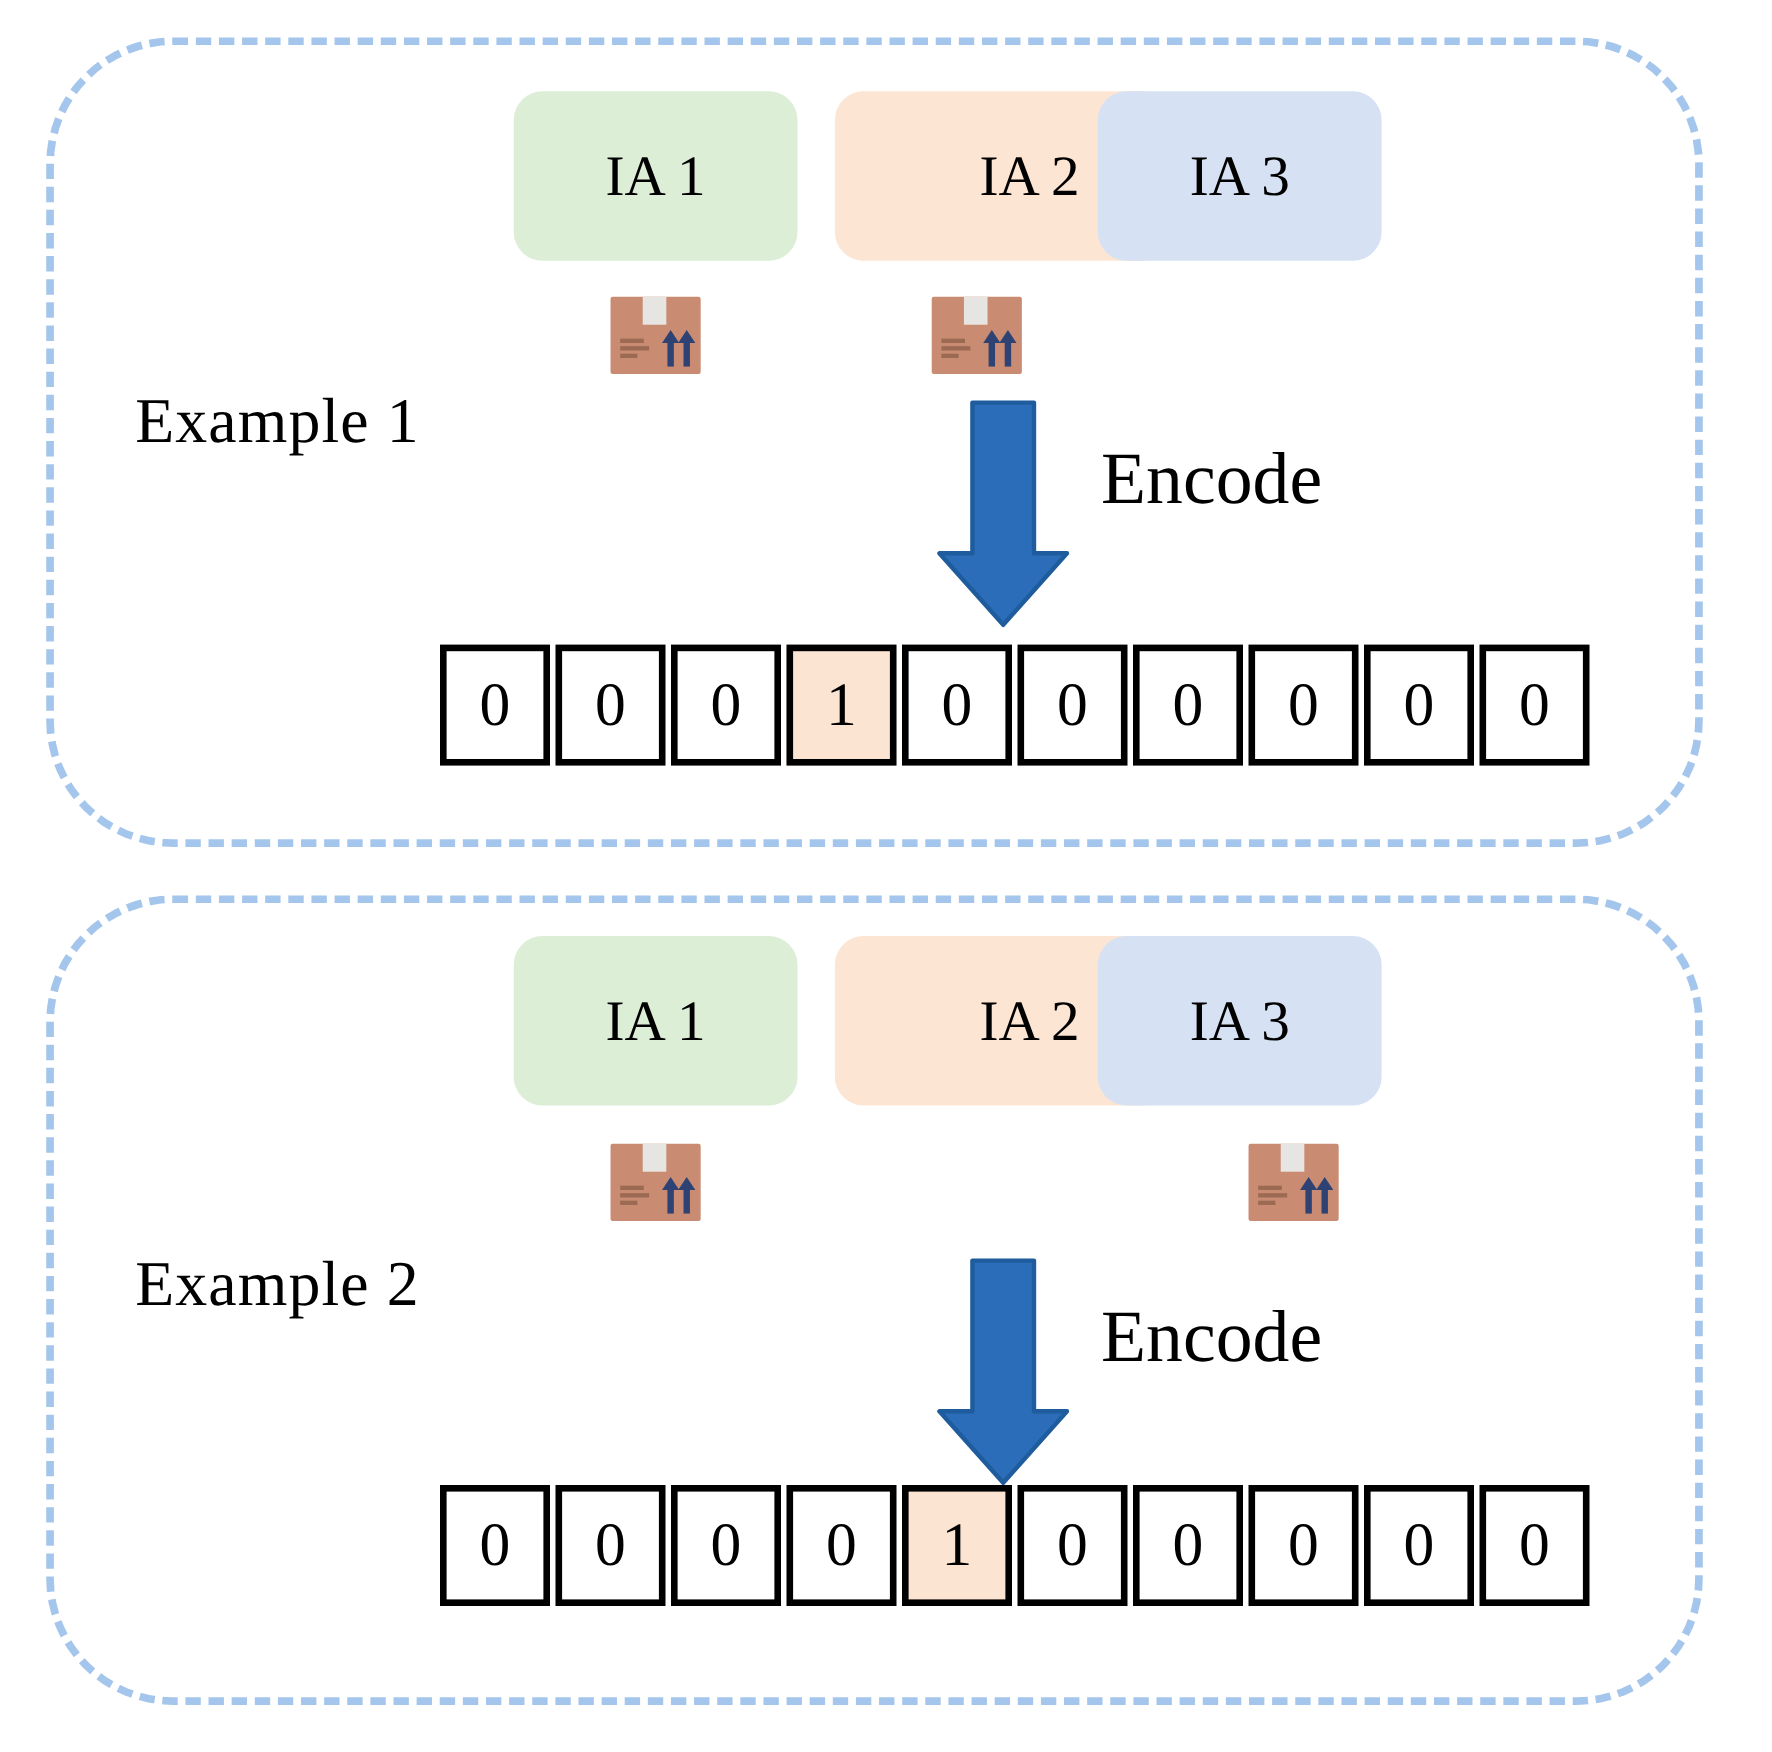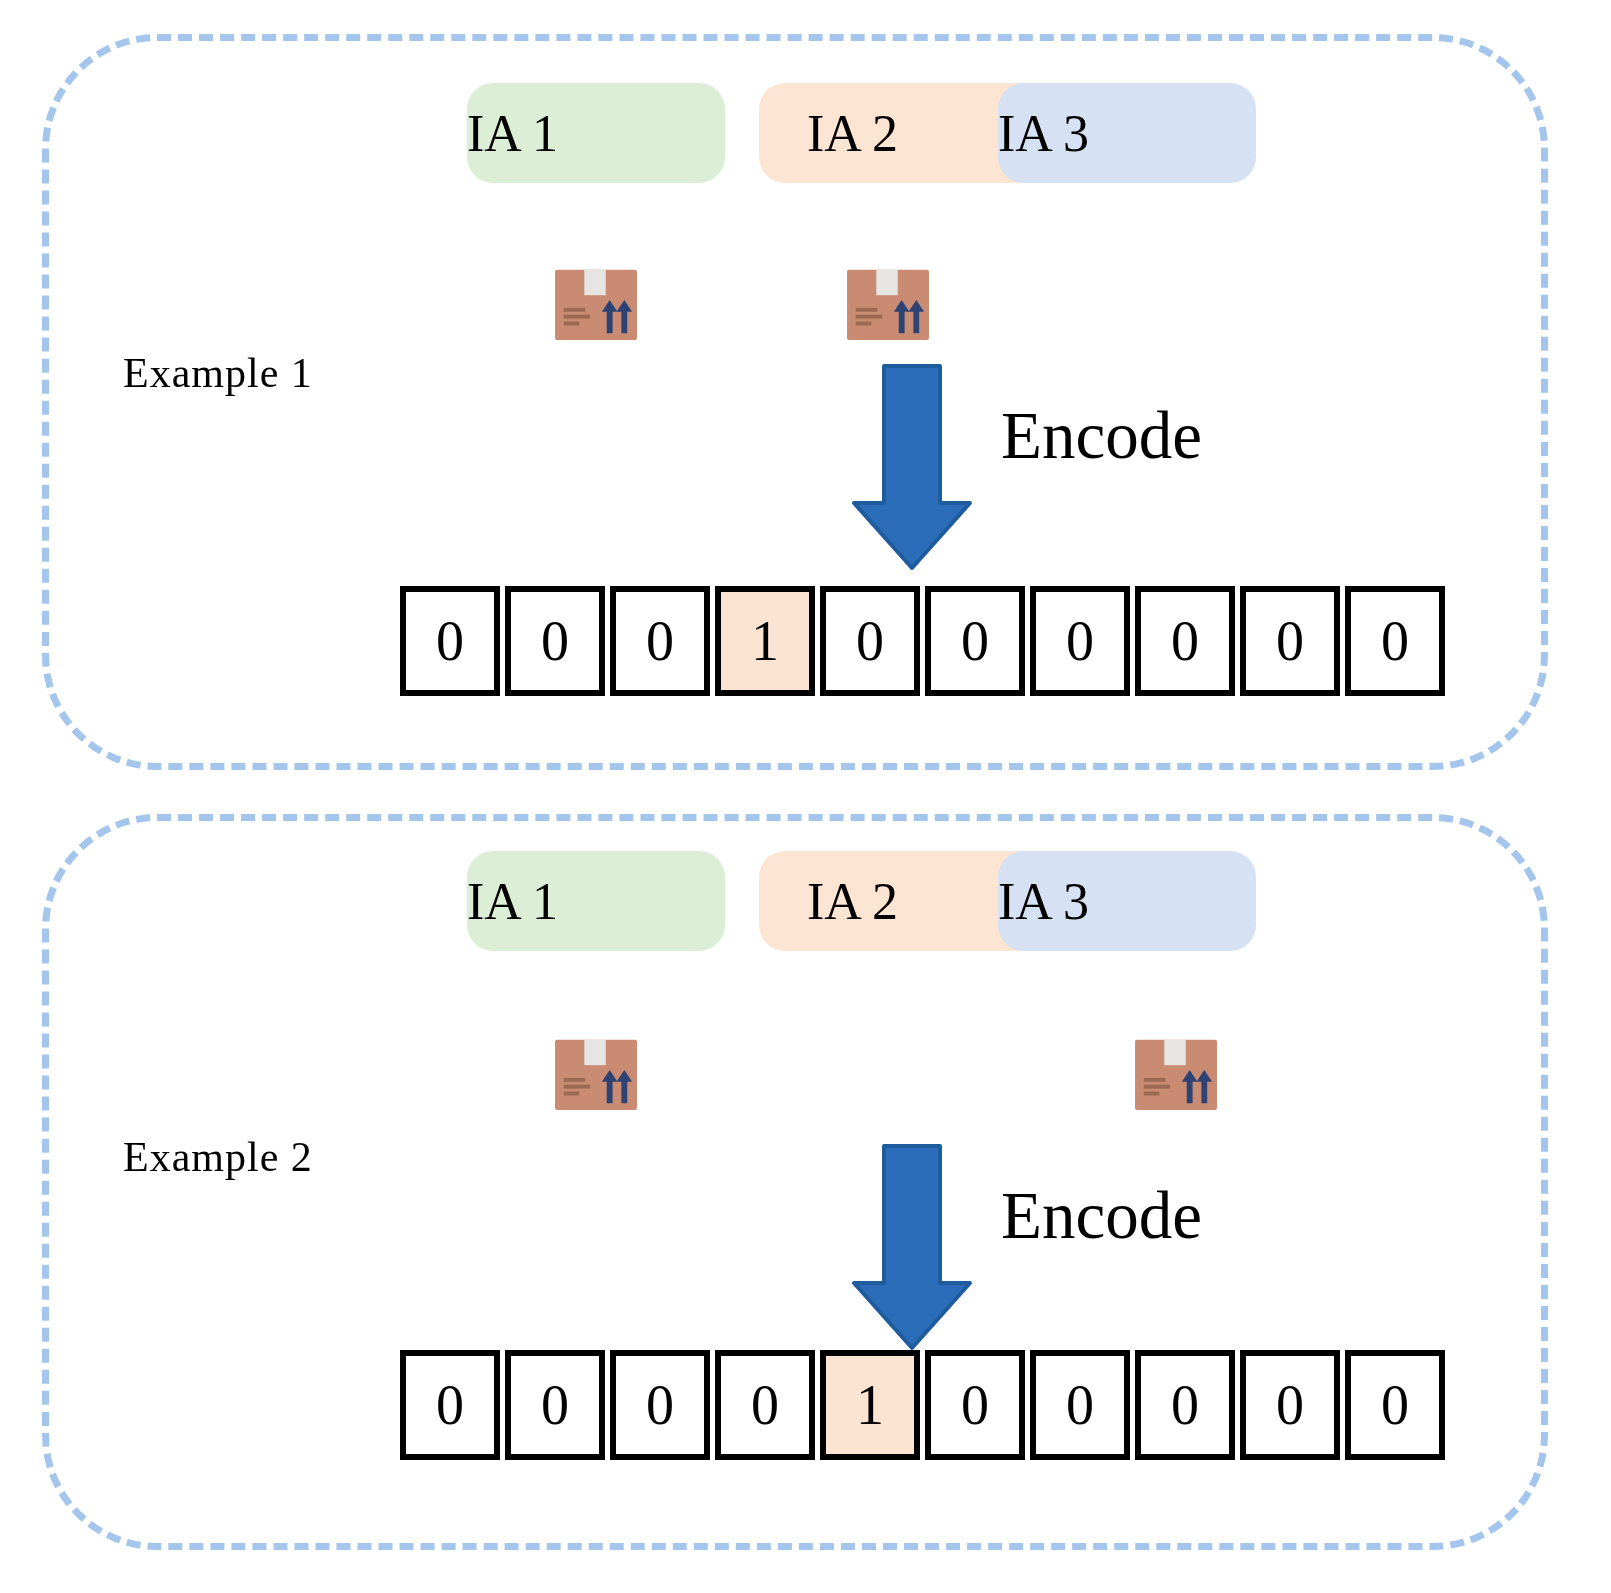--- a/index.html
+++ b/index.html
@@ -21,35 +21,35 @@
     border: 7px dashed #a5c6ec;
     border-radius: 115px;
   }
   #panel-0 { top: 34px; }
   #panel-1 { top: 814px; }
 
   .example-label {
     position: absolute;
     left: 74px;
     top: 308px;
-    font-size: 42px;
+    font-size: 58px;
     letter-spacing: 1px;
     white-space: nowrap;
   }
   #panel-1 .example-label { top: 312px; }
 
   .agent {
     position: absolute;
     top: 42px;
     width: 258px;
-    height: 100px;
+    height: 154px;
     border-radius: 26px;
     display: flex;
     align-items: center;
-    justify-content: flex-start;
+    justify-content: center;
     font-size: 52px;
     white-space: nowrap;
   }
   #panel-1 .agent { top: 30px; }
   .agent-0 { left: 418px; background: #ddeed7; }
   .agent-1 { left: 710px; background: #fde5d3; padding-left: 48px; }
   .agent-2 { left: 949px; background: #d6e2f3; font-family: Liberation Serif, serif; }
 
   .package {
     position: absolute;

